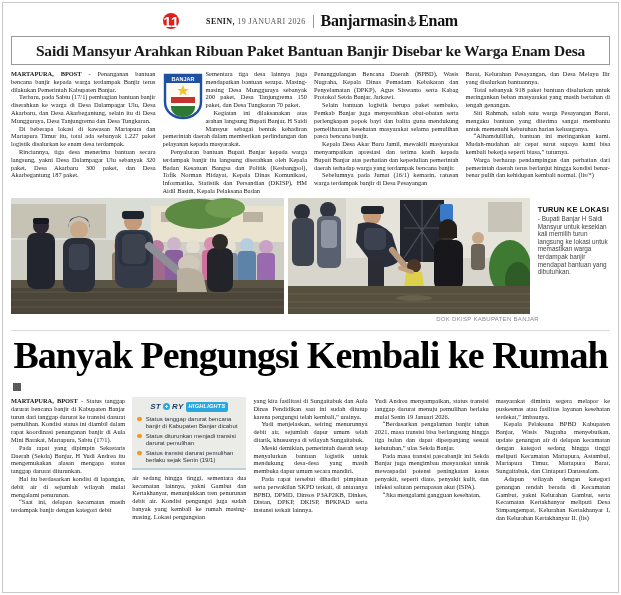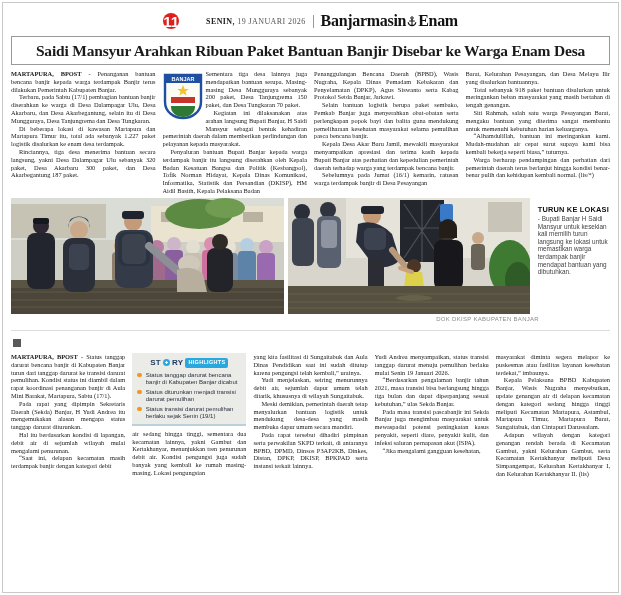--- a/index.html
+++ b/index.html
@@ -46,21 +46,21 @@
 
   .section-rule{border:0;border-top:1px solid #ddd;margin:8px 0 0 0;}
 
   
   .h2-big{margin:4px 0 0 0;text-align:center;font-size:38px;line-height:40px;font-weight:700;letter-spacing:-1px;color:#000;}
   .subhead{display:flex;align-items:center;gap:5px;margin:8px 0 6px 2px;font-family:"Liberation Sans",sans-serif;font-size:13px;color:#5a5a5a;}
   .subhead .sq{width:8px;height:8px;background:#5a5a5a;flex:0 0 auto;}
 
   
   .story-box{background:#ebebe8;border-bottom:2px solid #bcd0dc;padding:5px 5px 4px;margin-bottom:4px;font-family:"Liberation Sans",sans-serif;text-align:left;}
-  .story-title{display:flex;align-items:center;justify-content:center;gap:2px;margin-bottom:4px;}
+  .story-title{display:flex;align-items:center;justify-content:center;gap:2px;margin-bottom:4px;font-style:italic;}
   .story-word{font-weight:700;font-size:8px;color:#1b3a5e;letter-spacing:.3px;}
   .story-o{width:7px;height:7px;border-radius:50%;background:radial-gradient(circle at 50% 50%, #fff 0 22%, #29a8e0 28% 100%);display:inline-block;}
   .story-badge{background:#29a8e0;color:#fff;font-weight:700;font-size:5.5px;padding:1px 3px;border-radius:2px;letter-spacing:.3px;}
   .story-item{display:flex;gap:4px;margin-top:3px;font-size:6px;line-height:7px;color:#2a3340;}
   .story-item .dot{width:4.5px;height:4.5px;border-radius:50%;background:#f7941d;flex:0 0 auto;margin-top:1px;}
 </style>
 </head>
 <body>
 
 <div class="page">
@@ -227,20 +227,21 @@
 
     <div class="caption-col">
       <b>TURUN KE LOKASI</b>
       <span>- Bupati Banjar H Saidi Mansyur untuk kesekian kali memilih turun langsung ke lokasi untuk memastikan warga terdampak banjir mendapat bantuan yang dibutuhkan.</span>
     </div>
   </div>
   <div class="credit">DOK DKISP KABUPATEN BANJAR</div>
 
   <hr class="section-rule">
 
+  <h2 class="h2-big">Banyak Pengungsi Kembali ke Rumah</h2>
   <div class="subhead">
     <span class="sq"></span>
   </div>
 
   <div class="cols a2">
     <div class="col">
       <p><b class="dateline">MARTAPURA, BPOST</b><span> - Status tanggap darurat bencana banjir di Kabupaten Banjar turun dari tanggap darurat ke transisi darurat pemulihan. Kondisi status ini diambil dalam rapat koordinasi penanganan banjir di Aula Mini Barakat, Martapura, Sabtu (17/1).</span></p>
       <p>Pada rapat yang dipimpin Sekretaris Daerah (Sekda) Banjar, H Yudi Andrea itu mengemukakan alasan mengapa status tanggap darurat diturunkan.</p>
       <p>Hal itu berdasarkan kondisi di lapangan, debit air di sejumlah wilayah mulai mengalami penurunan.</p>
       <p>“Saat ini, delapan kecamatan masih terdampak banjir dengan kategori debit</p>

